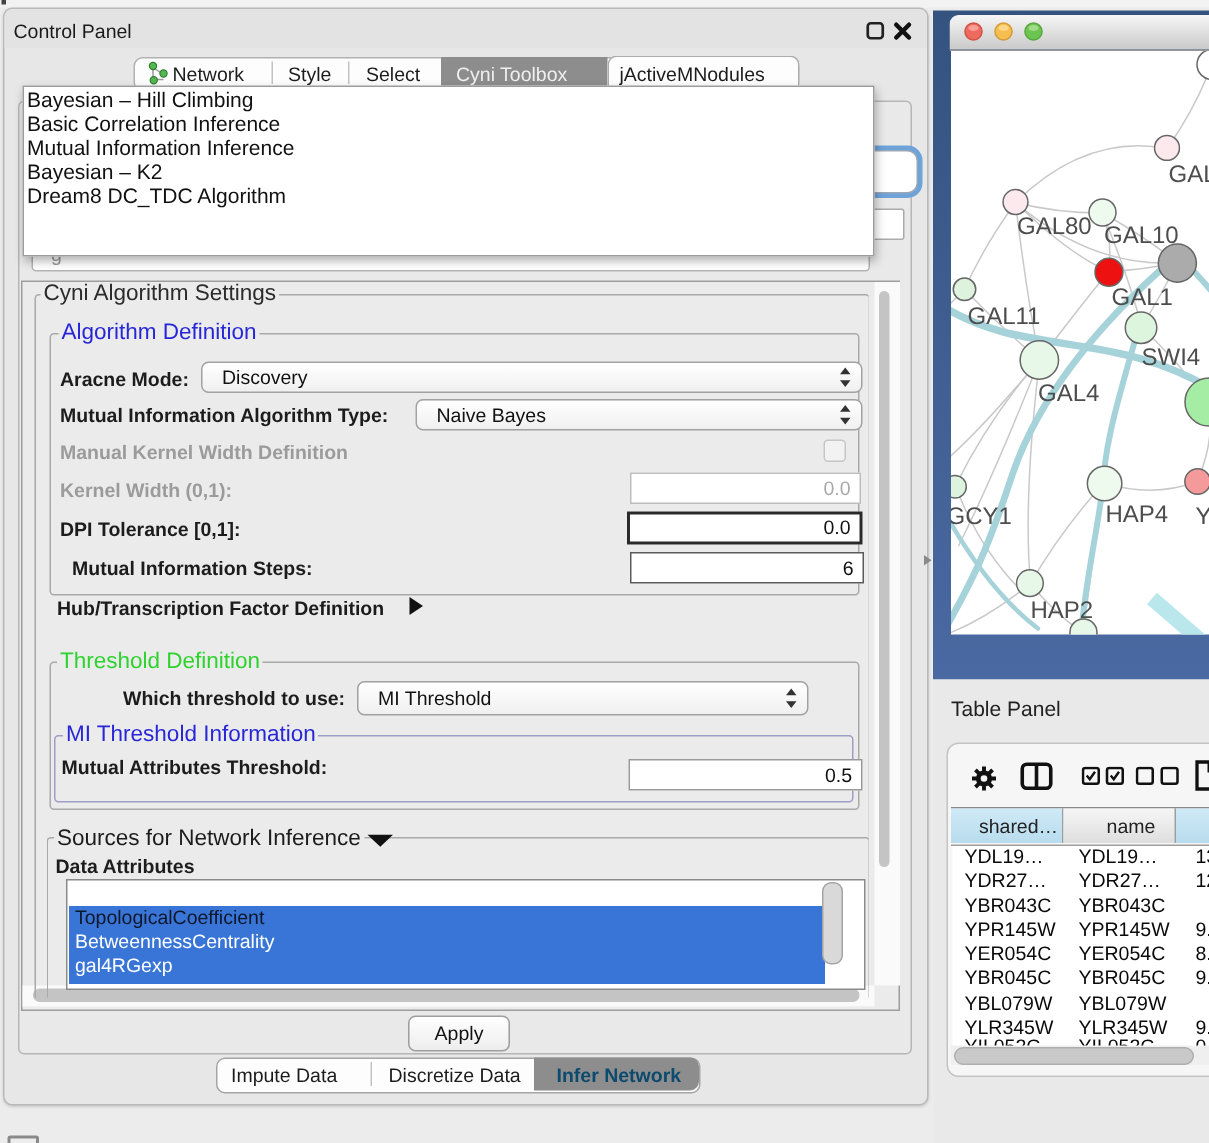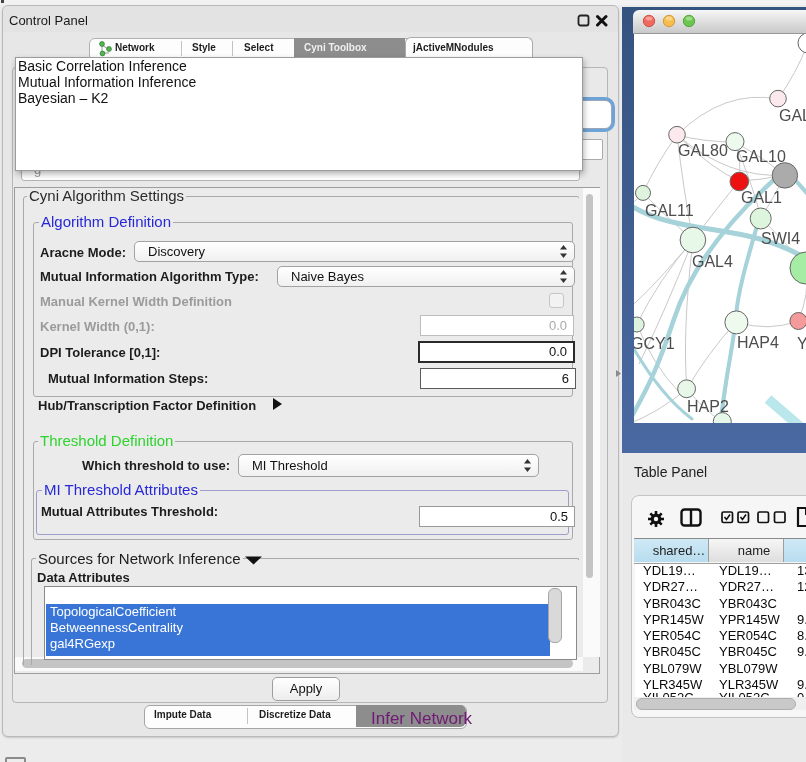--- a/index.html
+++ b/index.html
@@ -1,17 +1,17 @@
 <!DOCTYPE html>
 <html><head><meta charset="utf-8"><style>
 html,body{margin:0;padding:0}
 body{width:806px;height:762px;position:relative;overflow:hidden;background:#ececec;
   font-family:"Liberation Sans",sans-serif;-webkit-font-smoothing:antialiased}
 .a{position:absolute}
-.b13{font-weight:bold;font-size:10px;color:#1c1c1c;white-space:nowrap}
+.b13{font-weight:normal;font-size:13px;color:#1c1c1c;white-space:nowrap}
 .lab{position:absolute;font-weight:bold;font-size:13px;color:#1c1c1c;white-space:nowrap;line-height:14px}
 .gt{position:absolute;font-size:15px;color:#2b2b2b;white-space:nowrap;line-height:15px;background:#ebebeb;padding:0 2px}
 .grp{position:absolute;border:1px solid #a9a9a9;border-radius:3px}
 .fld{position:absolute;background:#fff;font-size:13px;color:#111;text-align:right;white-space:nowrap}
 .dd{position:absolute;background:linear-gradient(#ffffff,#f0f0f0);border:1px solid #a2a2a2;border-radius:5px;font-size:13px;color:#111}
 .pi{height:16px;font-size:14px;color:#111;padding-left:2px;line-height:16px;white-space:nowrap}
 .tr{position:absolute;font-size:13px;color:#0a0a0a;white-space:nowrap;line-height:14px}
 </style></head>
 <body>
 
@@ -62,21 +62,21 @@
   <div class="a" style="left:12px;top:651px;width:568px;height:14px;background:#fafafa"></div>
   <div class="a" style="left:19px;top:653px;width:551px;height:9px;background:#c4c4c4;border-radius:5px"></div>
 
   <div class="a" style="left:269px;top:671px;width:66px;height:22px;background:linear-gradient(#ffffff,#ededed);border:1px solid #9e9e9e;border-radius:5px;text-align:center;font-size:13px;color:#111;line-height:21px">Apply</div>
 
   <div class="a" style="left:141px;top:699px;width:321px;height:22px;background:#fdfdfd;border:1px solid #a5a5a5;border-radius:6px"></div>
   <div class="a b13" style="left:151px;top:703px">Impute Data</div>
   <div class="a" style="left:244px;top:702px;width:1px;height:16px;background:#c3c3c3"></div>
   <div class="a b13" style="left:256px;top:703px">Discretize Data</div>
   <div class="a" style="left:353px;top:699px;width:110px;height:22px;background:#8d8d8d;border-radius:0 6px 6px 0"></div>
-  <div class="a" style="left:368px;top:703px;font-size:17px;font-weight:normal;color:#701a75;white-space:nowrap">Infer Network</div>
+  <div class="a" style="left:368px;top:703px;font-size:13px;font-weight:bold;color:#0c4a6e;white-space:nowrap">Infer Network</div>
 </div>
 
 <div id="sp" class="a" style="left:13px;top:183px;width:566px;height:482px;overflow:hidden">
 
   <div class="grp" style="left:10px;top:13px;width:555px;height:475px"></div>
   <div class="gt" style="left:14px;top:5px">Cyni Algorithm Settings</div>
 
   <div class="grp" style="left:20px;top:39px;width:538px;height:173px"></div>
   <div class="gt" style="left:26px;top:31px;color:#2727d8">Algorithm Definition</div>
 
@@ -121,45 +121,47 @@
   <div class="lab" style="left:69px;top:276px">Which threshold to use:</div>
   <div class="dd" style="left:225px;top:271px;width:299px;height:21px">
       <span style="position:absolute;left:13px;top:3px">MI Threshold</span>
     <svg style="position:absolute;right:6px;top:3px" width="9" height="15">
         <path d="M4.5 1 L8 5.5 L1 5.5 Z" fill="#333"></path>
         <path d="M4.5 14 L1 9.5 L8 9.5 Z" fill="#333"></path>
       </svg>
     </div>
 
   <div class="grp" style="left:23px;top:307px;width:531px;height:43px;border-color:#9d9dc8"></div>
-  <div class="gt" style="left:29px;top:299px;color:#2727d8">MI Threshold Attributes</div>
+  <div class="gt" style="left:29px;top:299px;color:#2727d8">MI Threshold Information</div>
 
   <div class="lab" style="left:28px;top:322px">Mutual Attributes Threshold:</div>
   <div class="fld" style="left:406px;top:323px;width:148px;height:19px;border:1px solid #999;line-height:19px;padding-right:6px">0.5</div>
 
   <div class="grp" style="left:18px;top:375px;width:547px;height:120px;border-bottom:none"></div>
   <div class="gt" style="left:23px;top:368px;color:#1c1c1c">Sources for Network Inference</div>
   <svg class="a" style="left:231px;top:372px" width="19" height="10">
       <path d="M1 1.5 L18 1.5 L9.5 9.5 Z" fill="#111"></path>
     </svg>
 
   <div class="lab" style="left:24px;top:388px">Data Attributes</div>
 
   <div class="a" style="left:31px;top:403px;width:531px;height:72px;background:#fff;border:1px solid #8a8a8a;overflow:hidden">
-    <div class="a" style="left:1px;top:17px;width:500px;height:16px;background:#3875d7;color:#ffffff;font-size:13px;padding-left:4px;line-height:16px">TopologicalCoefficient</div>
+    <div class="a" style="left:1px;top:17px;width:500px;height:16px;background:#3875d7;color:#0f172a;font-size:13px;padding-left:4px;line-height:16px">TopologicalCoefficient</div>
     <div class="a" style="left:1px;top:33px;width:500px;height:16px;background:#3875d7;color:#fff;font-size:13px;padding-left:4px;line-height:16px">BetweennessCentrality</div>
     <div class="a" style="left:1px;top:49px;width:500px;height:20px;background:#3875d7;color:#fff;font-size:13px;padding-left:4px;line-height:16px">gal4RGexp</div>
     <div class="a" style="left:503px;top:1px;width:12px;height:53px;background:#d9d9d9;border:1px solid #a5a5a5;border-radius:6px"></div>
   </div>
 </div>
 
 <div class="a" style="left:15px;top:57px;width:566px;height:112px;background:#fff;border:1px solid #9c9c9c;box-shadow:1px 3px 6px rgba(0,0,0,0.3);z-index:40">
+  <div class="pi">Bayesian – Hill Climbing</div>
   <div class="pi">Basic Correlation Inference</div>
   <div class="pi">Mutual Information Inference</div>
   <div class="pi">Bayesian – K2</div>
+  <div class="pi">Dream8 DC_TDC Algorithm</div>
 </div>
 
 <svg class="a" style="left:615px;top:369px" width="7" height="9">
     <path d="M1 1 L6 4.5 L1 8 Z" fill="#8a8a8a"></path>
   </svg>
 
 <div class="a" style="left:622px;top:7px;width:184px;height:446px;background:linear-gradient(#35537f,#4a69a2)"></div>
 <div class="a" style="left:633px;top:10px;width:173px;height:23px;background:linear-gradient(#f6f6f6,#c9c9c9);border-radius:6px 0 0 0;border-bottom:1px solid #979797"></div>
 <svg class="a" style="left:640px;top:14px" width="60" height="14">
   <circle cx="9" cy="7" r="5.7" fill="#ee6a5f" stroke="#cf5348" stroke-width="1"></circle>

